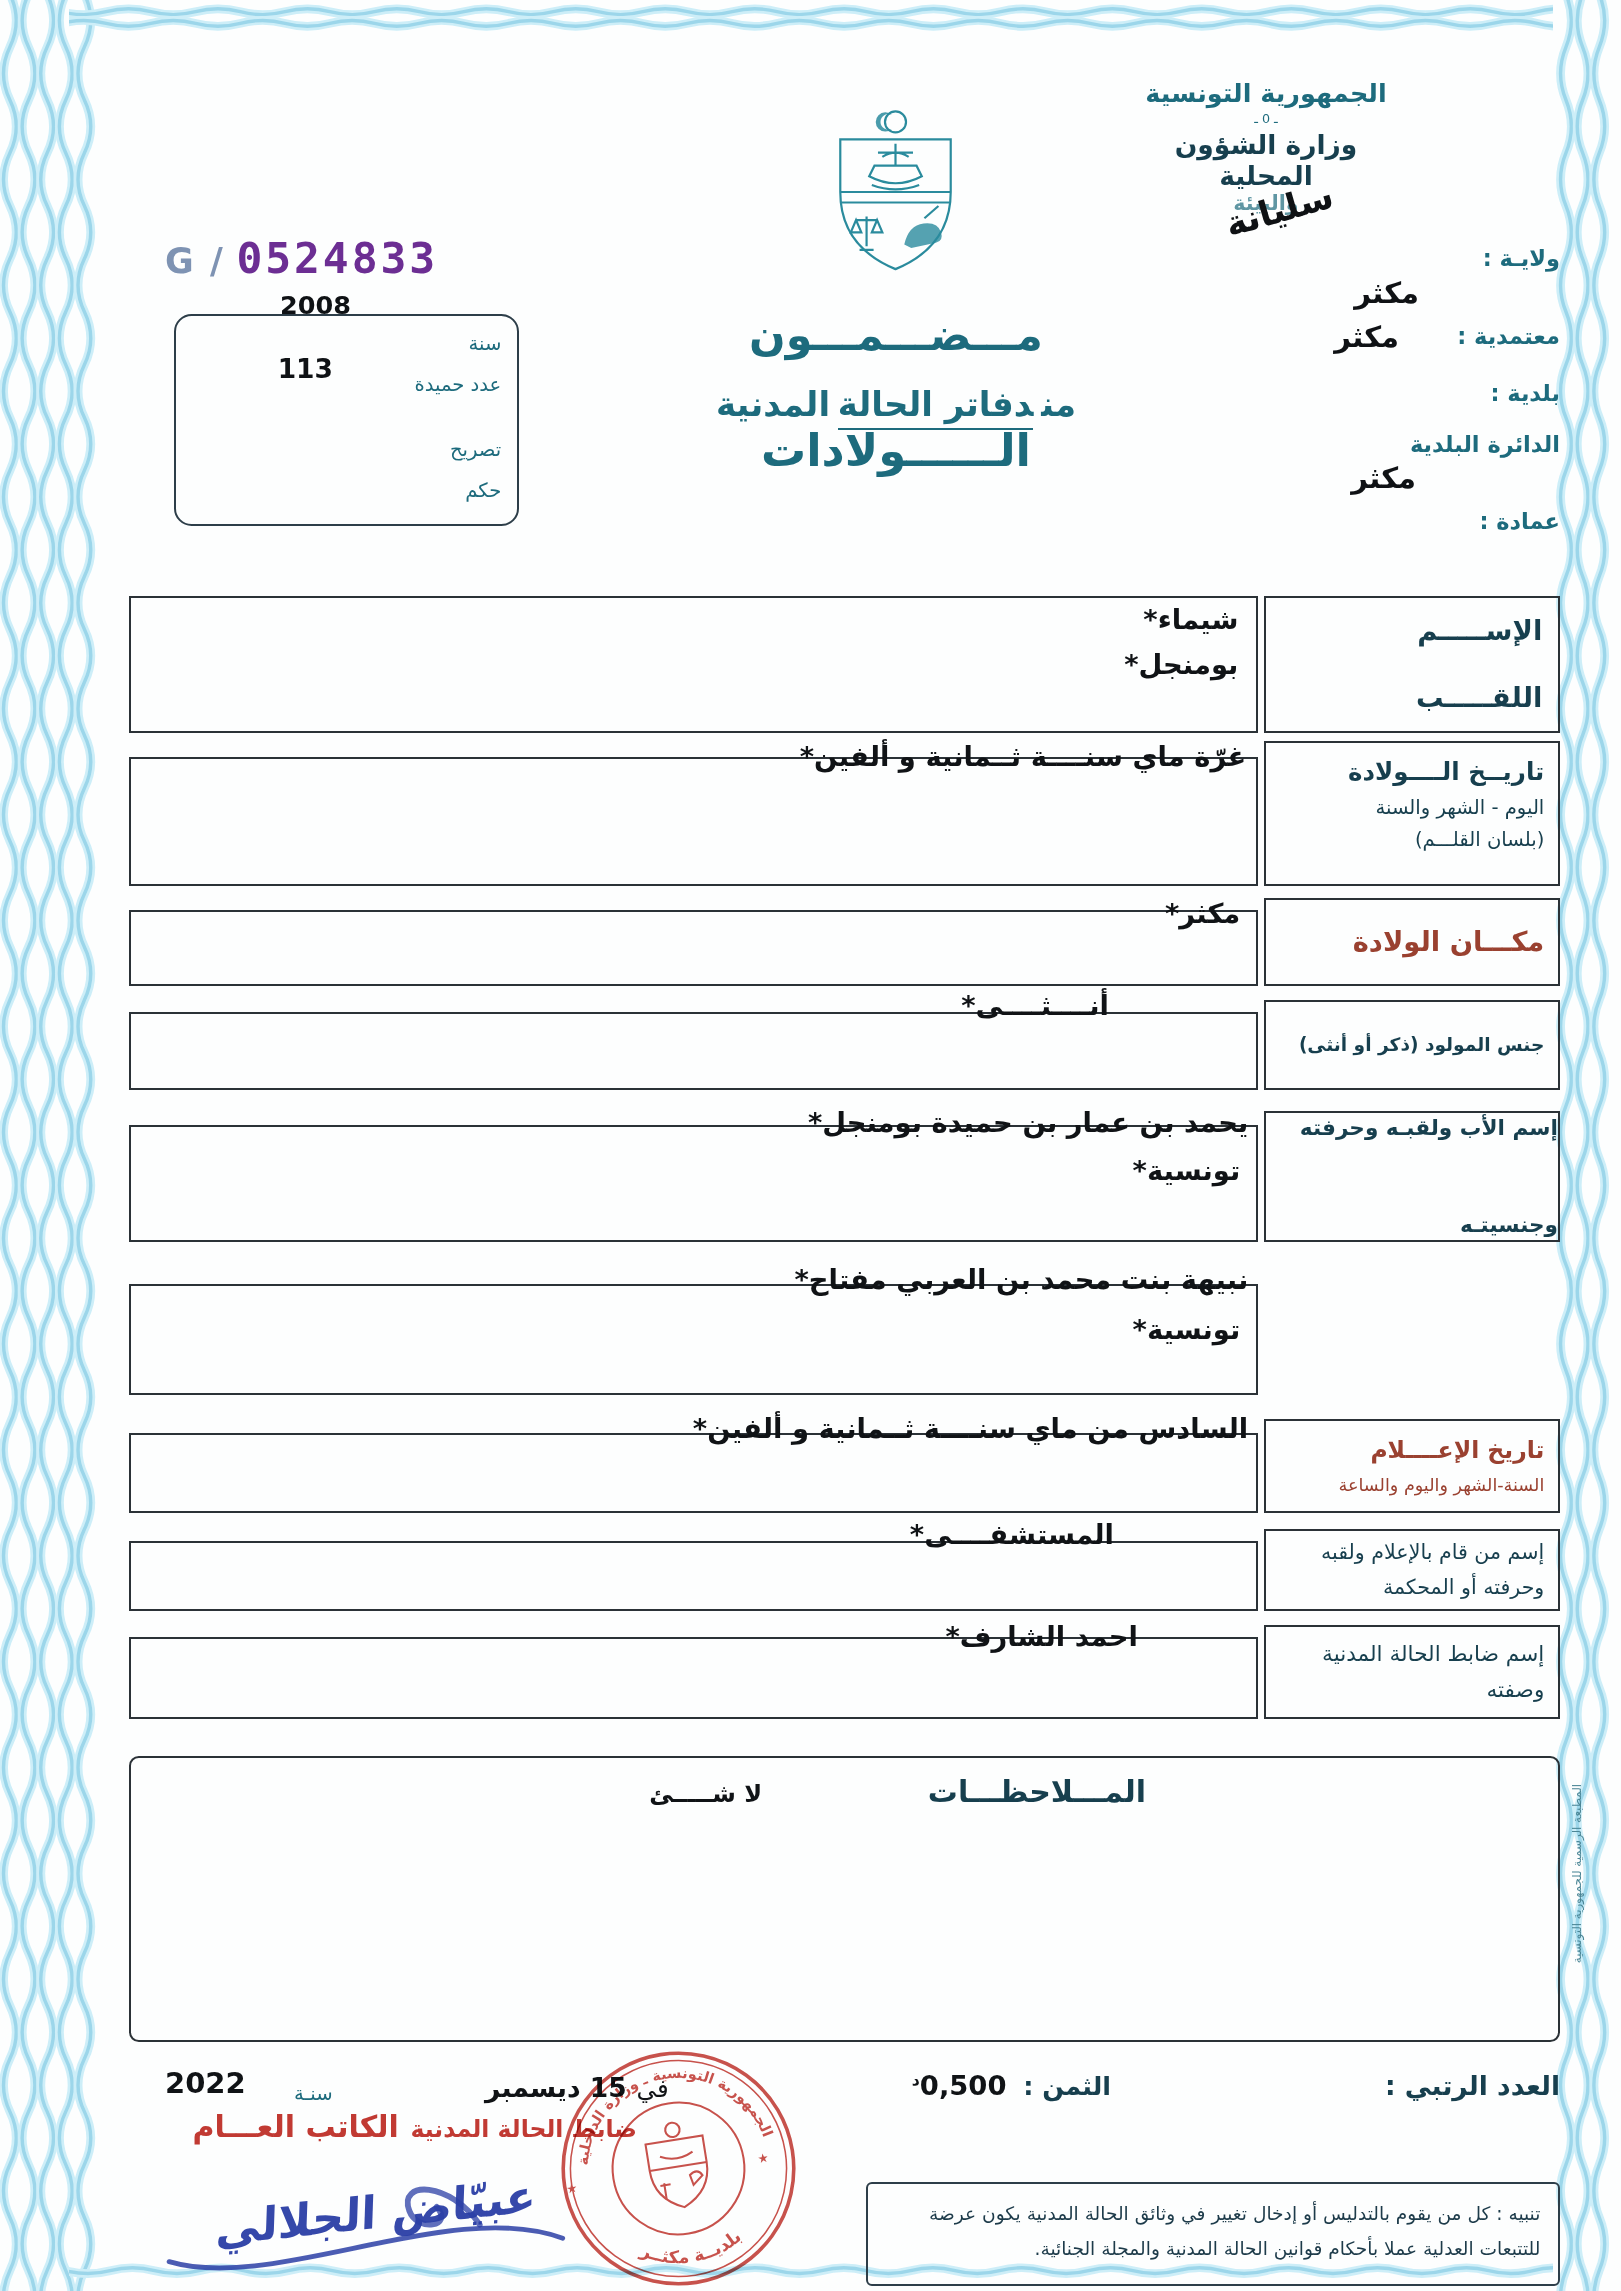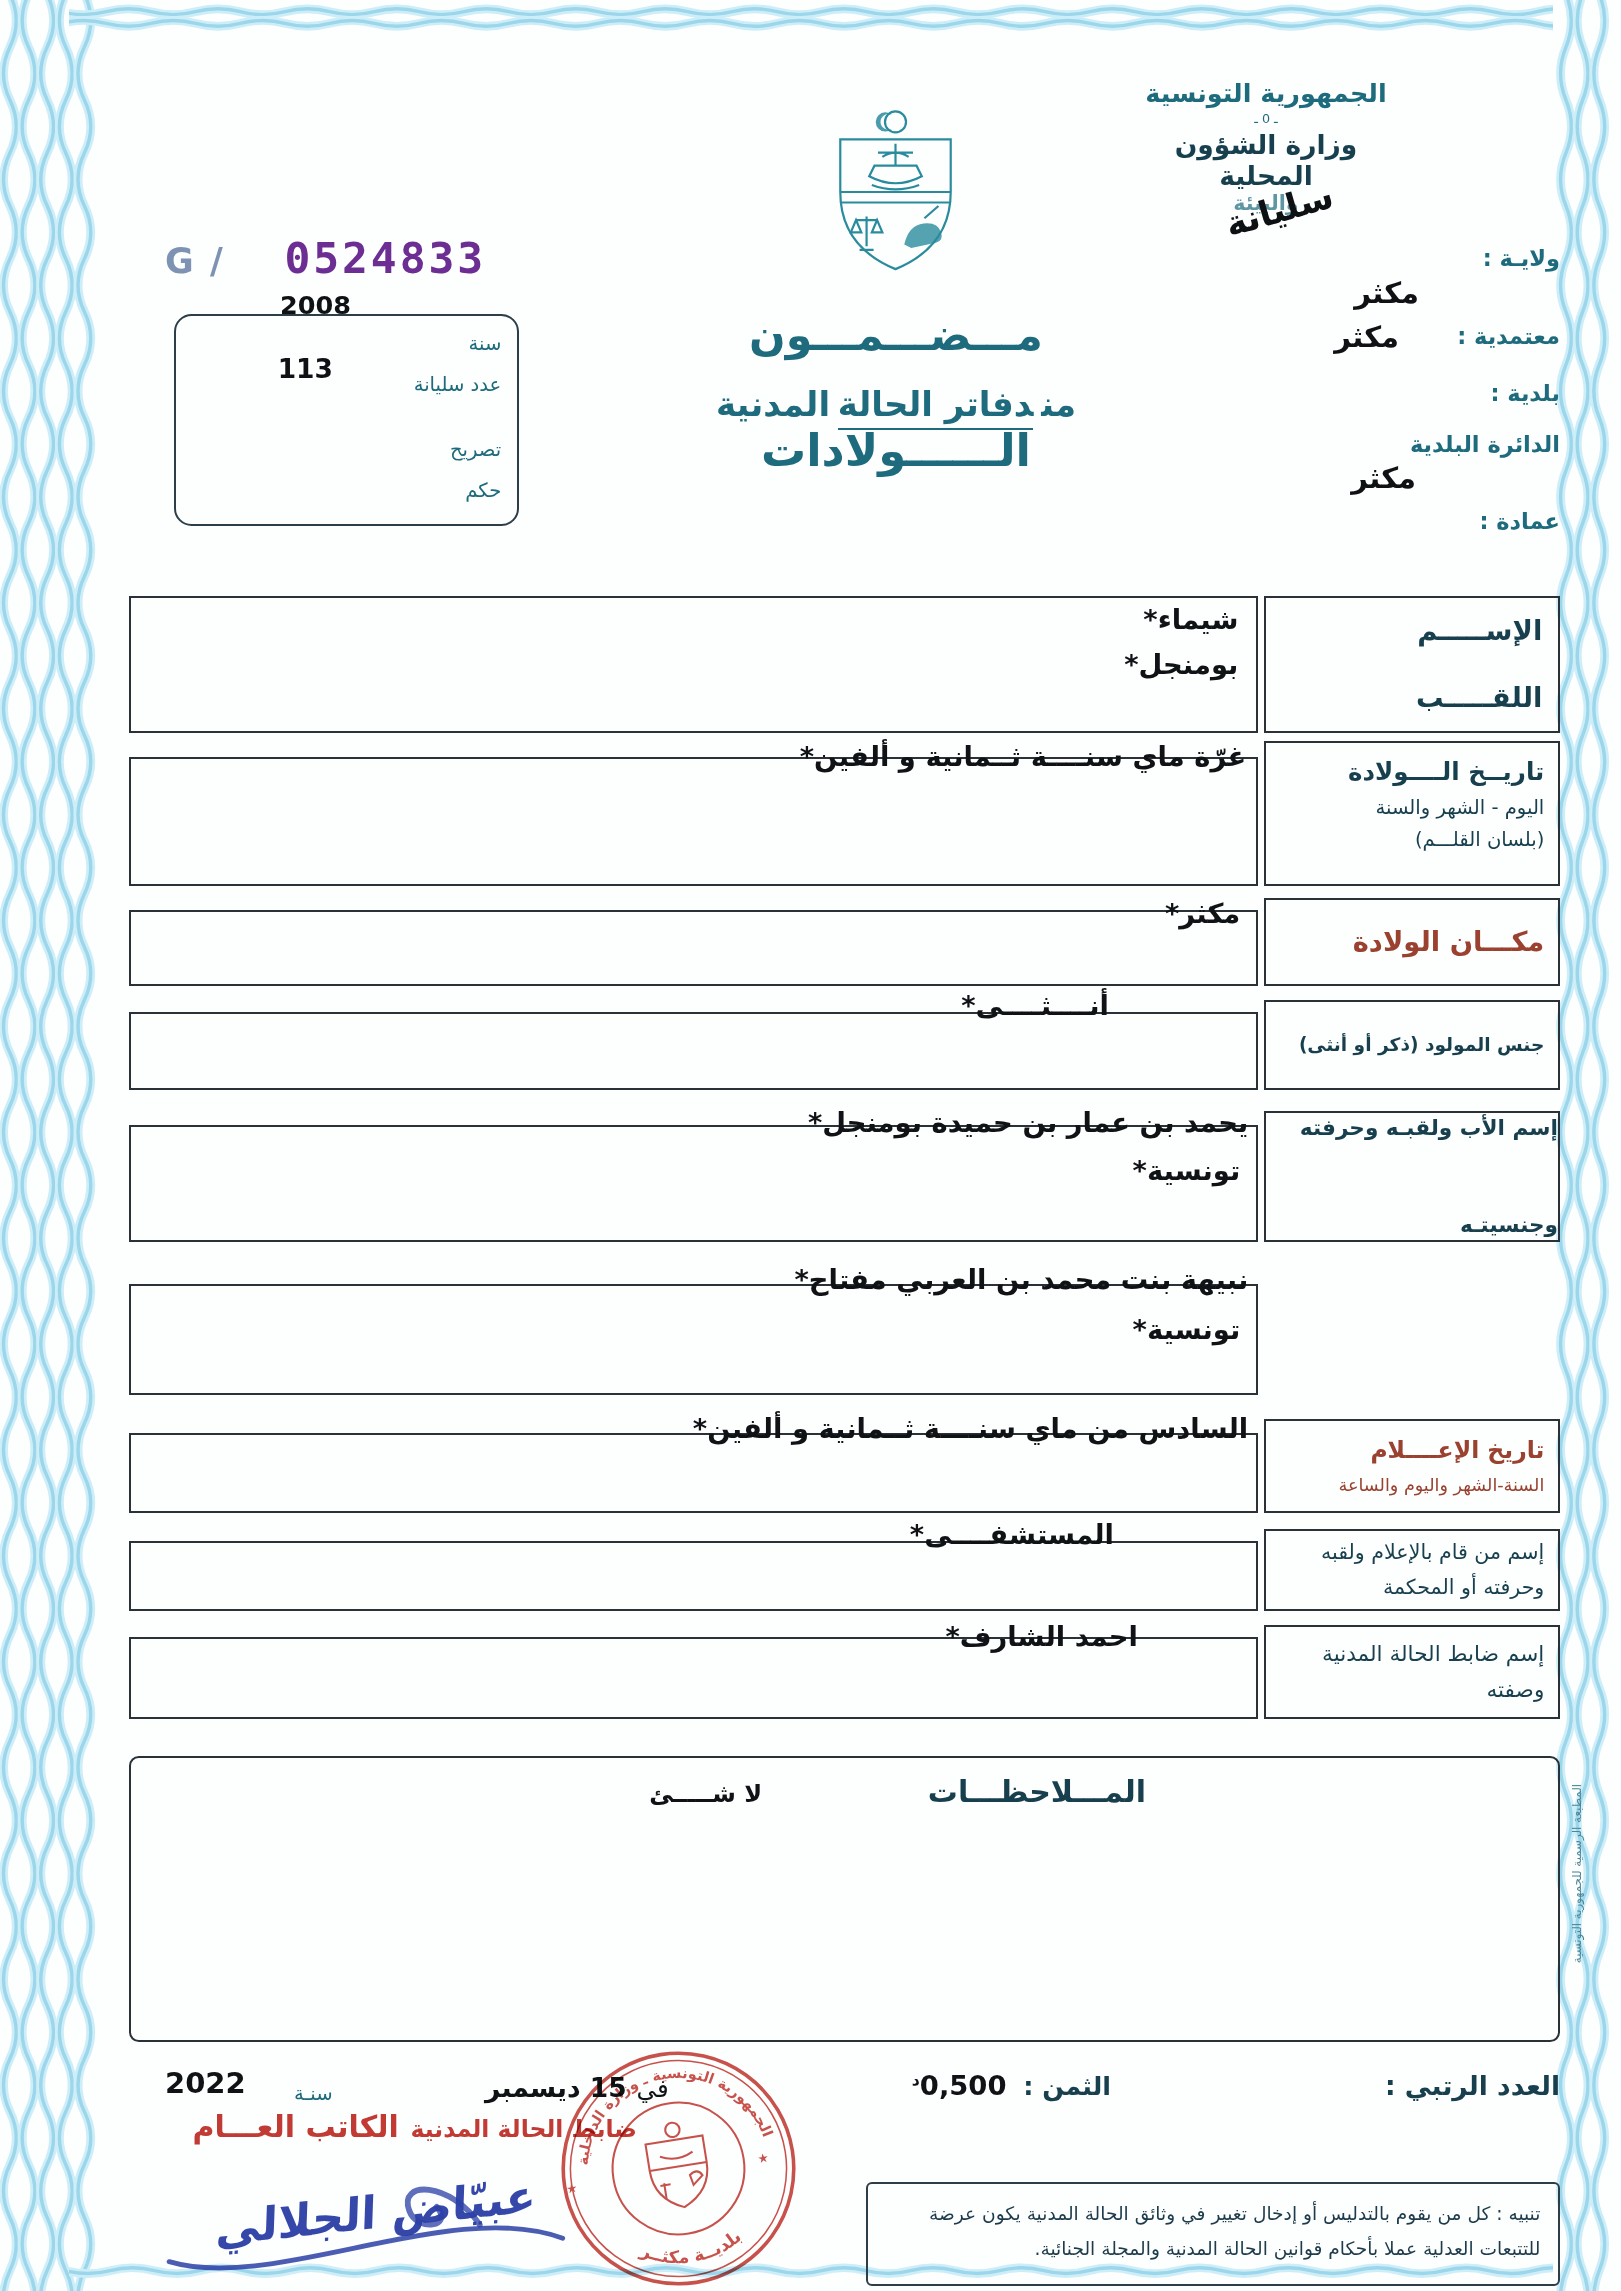--- a/index.html
+++ b/index.html
@@ -41,21 +41,21 @@
   .titles{ top:310px; left:651px; width:490px; text-align:center; color:var(--teal); }
   .t1{ font-size:43px; font-weight:800; letter-spacing:1px; }
   .t2{ font-size:34px; font-weight:800; margin-top:23.5px; white-space:nowrap; }
   .t2 .u{ border-bottom:2.9px solid var(--teal); padding-bottom:4.9px; margin:0 7.8px; }
   .t3{ font-size:45px; font-weight:800; }
 
   
   .serial{ top:233px; left:165px; direction:ltr; white-space:nowrap; }
   .serial-g{ font-size:35px; color:#7e93b3; font-weight:600; letter-spacing:2px; margin-right:11.8px; }
   .serial-n{ font-size:43px; color:var(--purple); font-weight:800;
-             font-family:"DejaVu Sans Mono", monospace; letter-spacing:2.9px;margin-left:48px; }
+             font-family:"DejaVu Sans Mono", monospace; letter-spacing:2.9px; }
   .serial-year{ top:290px; left:280px; font-size:25.5px; font-weight:800; color:#0f1215; }
   .regbox{ left:174px; top:314px; width:345px; height:212px;
            border:2.5px solid #2d3e49; border-radius:17.6px; }
   .regbox .rl{ position:absolute; right:15.7px; font-size:19.6px; color:var(--teal); }
   .rl-year{ top:15.7px; } .rl-act{ top:57px; } .rl-dec{ top:122px; } .rl-jud{ top:163px; }
   .reg-val{ position:absolute; right:184px; top:37px; font-size:26.5px; font-weight:800; color:#0f1215; }
 
   
   .row{ position:absolute; left:129px; width:1431px; }
   .lbox{ position:absolute; right:0; top:0; bottom:0; width:296px;
@@ -207,21 +207,21 @@
     <div class="t3">الــــــولادات</div>
   </div>
 
   <div class="serial abs" dir="ltr">
     <span class="serial-g">G /</span><span class="serial-n">0524833</span>
   </div>
   <div class="serial-year abs">2008</div>
 
   <div class="regbox abs">
     <div class="rl rl-year">سنة</div>
-    <div class="rl rl-act">عدد سليانة</div>
+    <div class="rl rl-act">عدد حميدة</div>
     <div class="rl rl-dec">تصريح</div>
     <div class="rl rl-jud">حكم</div>
     <div class="reg-val">113</div>
   </div>
 
   <div class="row r1">
     <div class="vbox">
       <div class="val vl0">شيماء*</div>
       <div class="val vl1">بومنجل*</div>
     </div>

